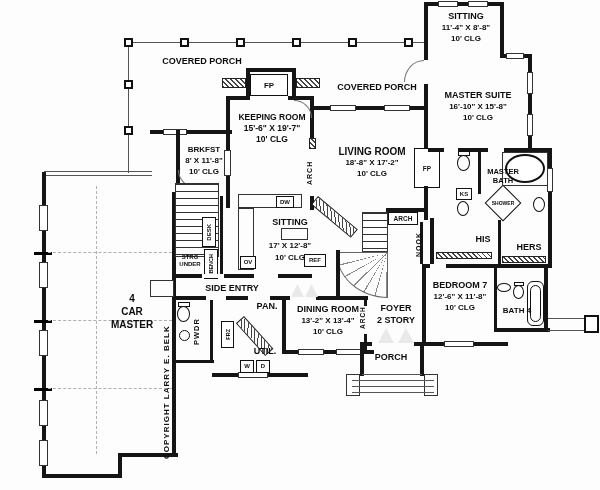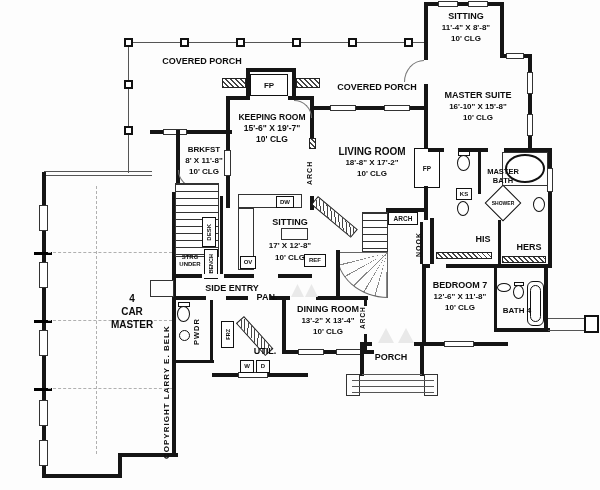--- a/index.html
+++ b/index.html
@@ -203,21 +203,21 @@
   <div class="lbl l9" style="left:194px;top:282px;width:76px">SIDE ENTRY</div>
   <div class="thin" style="left:150px;top:280px;width:24px;height:17px"></div>
 
   <div class="w" style="left:210px;top:300px;width:3px;height:62px"></div>
   <div class="w" style="left:174px;top:360px;width:40px;height:3px"></div>
   <div class="box" style="left:178px;top:302px;width:12px;height:5px"></div>
   <div class="ell" style="left:177px;top:306px;width:13px;height:16px"></div>
   <div class="ell" style="left:179px;top:330px;width:11px;height:11px"></div>
   <div class="vt" style="left:192px;top:306px;width:13px;height:52px;font-size:7.5px">PWDR</div>
 
-  <div class="lbl l9" style="left:248px;top:291px;width:38px">PAN.</div>
+  <div class="lbl l9" style="left:248px;top:300px;width:38px">PAN.</div>
   <div class="hatch" style="left:244px;top:316px;width:44px;height:11px;transform:rotate(48deg);transform-origin:0 0"></div>
   <div class="box" style="left:221px;top:321px;width:13px;height:27px">
       <span class="vt" style="position:static;font-size:5.5px;letter-spacing:0">FRZ</span>
     </div>
   <div class="w" style="left:212px;top:373px;width:96px;height:4px"></div>
   <div class="win" style="left:238px;top:372px;width:30px;height:6px"></div>
   <div class="lbl l9" style="left:238px;top:345px;width:54px">UTIL.</div>
   <div class="box l6" style="left:240px;top:360px;width:14px;height:13px">W</div>
   <div class="box l6" style="left:256px;top:360px;width:14px;height:13px">D</div>
 
@@ -234,20 +234,24 @@
   <div class="vt" style="left:359px;top:300px;width:12px;height:36px;font-size:6.5px">ARCH</div>
   <div class="lbl l8" style="left:286px;top:304px;width:84px">
     <div style="font-size:9px">DINING ROOM</div>
     <div>13'-2" X 13'-4"</div>
     <div>10' CLG</div>
   </div>
 
   <div class="stv" style="left:362px;top:212px;width:26px;height:40px"></div>
   <div class="fan" style="left:336px;top:252px;width:52px;height:46px"></div>
   <div class="w" style="left:336px;top:250px;width:4px;height:48px"></div>
+  <div class="lbl l9" style="left:366px;top:302px;width:60px">
+    <div>FOYER</div>
+    <div>2 STORY</div>
+  </div>
   <div class="w" style="left:360px;top:342px;width:12px;height:4px"></div>
   <div class="w" style="left:414px;top:342px;width:12px;height:4px"></div>
   <div class="tri" style="left:378px;top:328px;width:16px;height:15px"></div>
   <div class="tri" style="left:398px;top:328px;width:16px;height:15px"></div>
 
   <div class="w" style="left:360px;top:344px;width:4px;height:32px"></div>
   <div class="w" style="left:420px;top:344px;width:4px;height:32px"></div>
   <div class="ln" style="left:362px;top:374px;width:60px;height:1px"></div>
   <div class="lbl l9" style="left:364px;top:351px;width:54px">PORCH</div>
   <div class="thin" style="left:346px;top:374px;width:14px;height:22px"></div>

